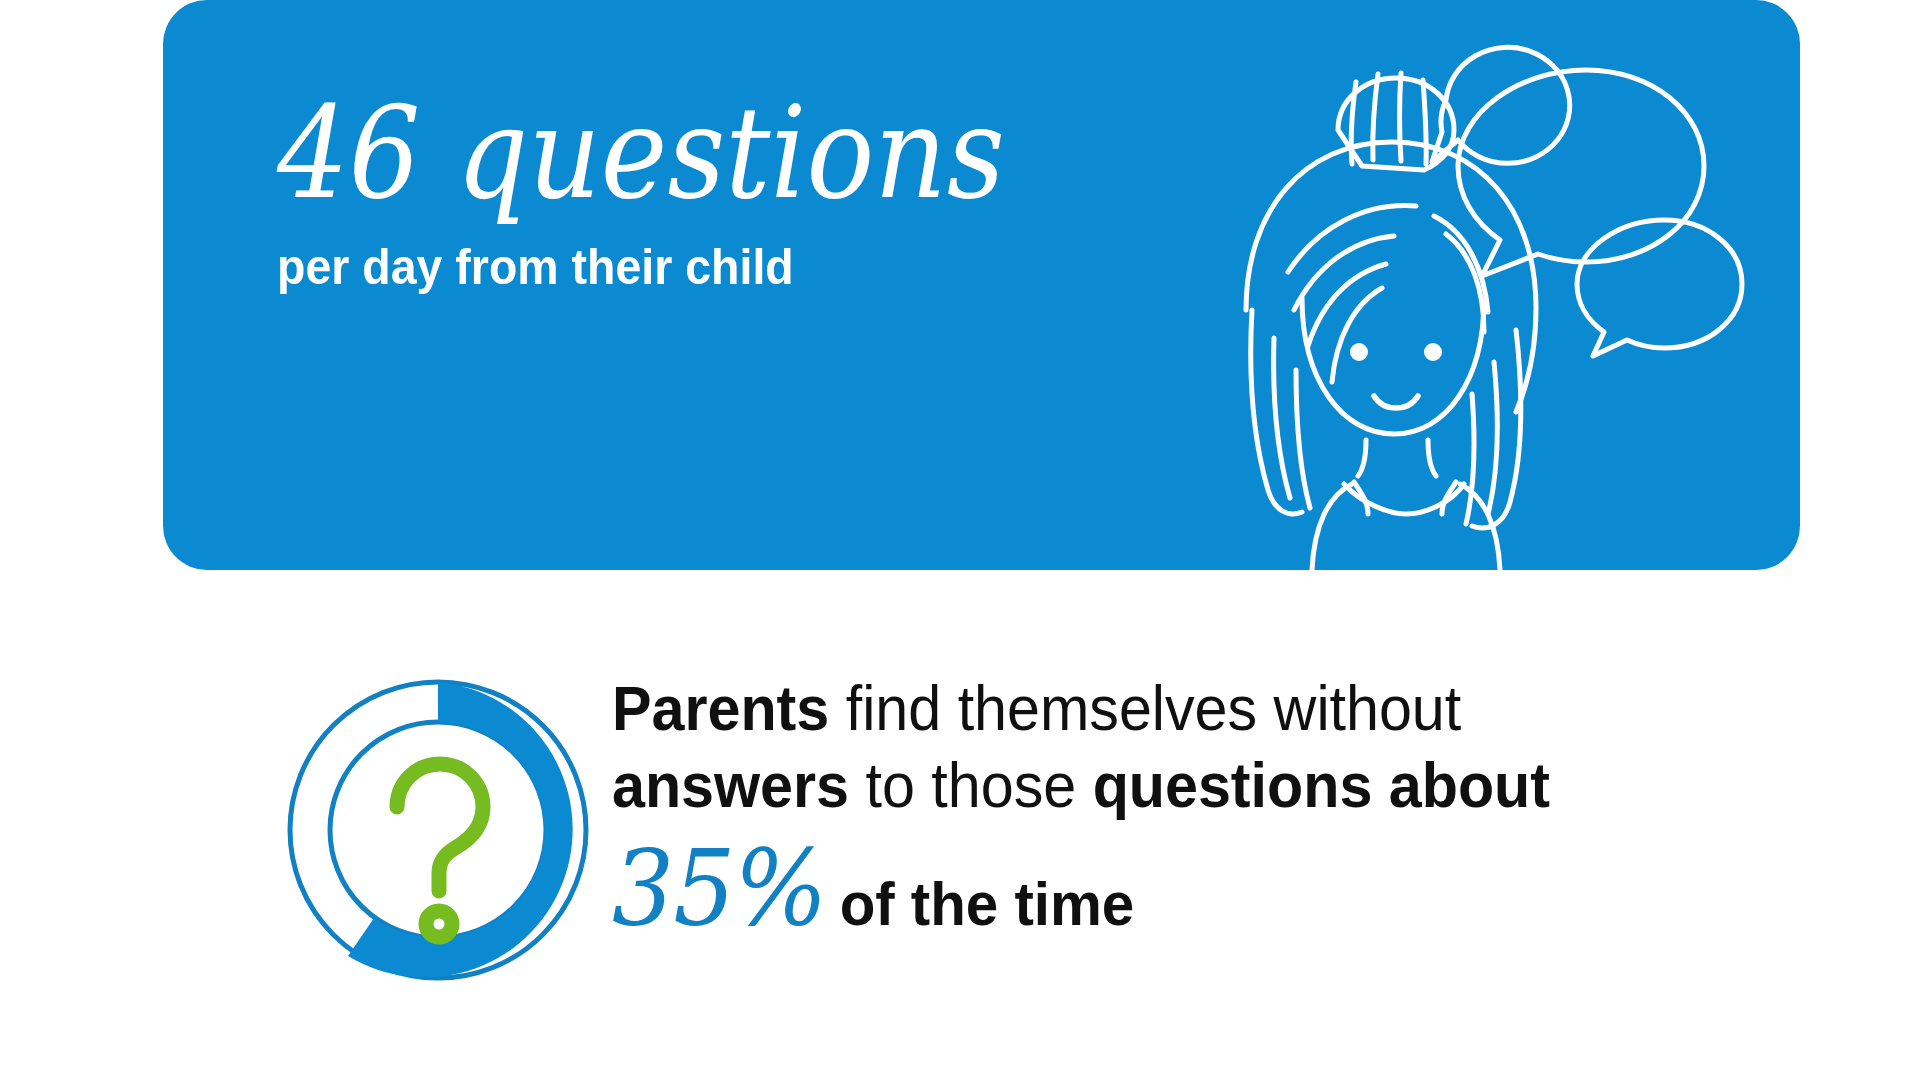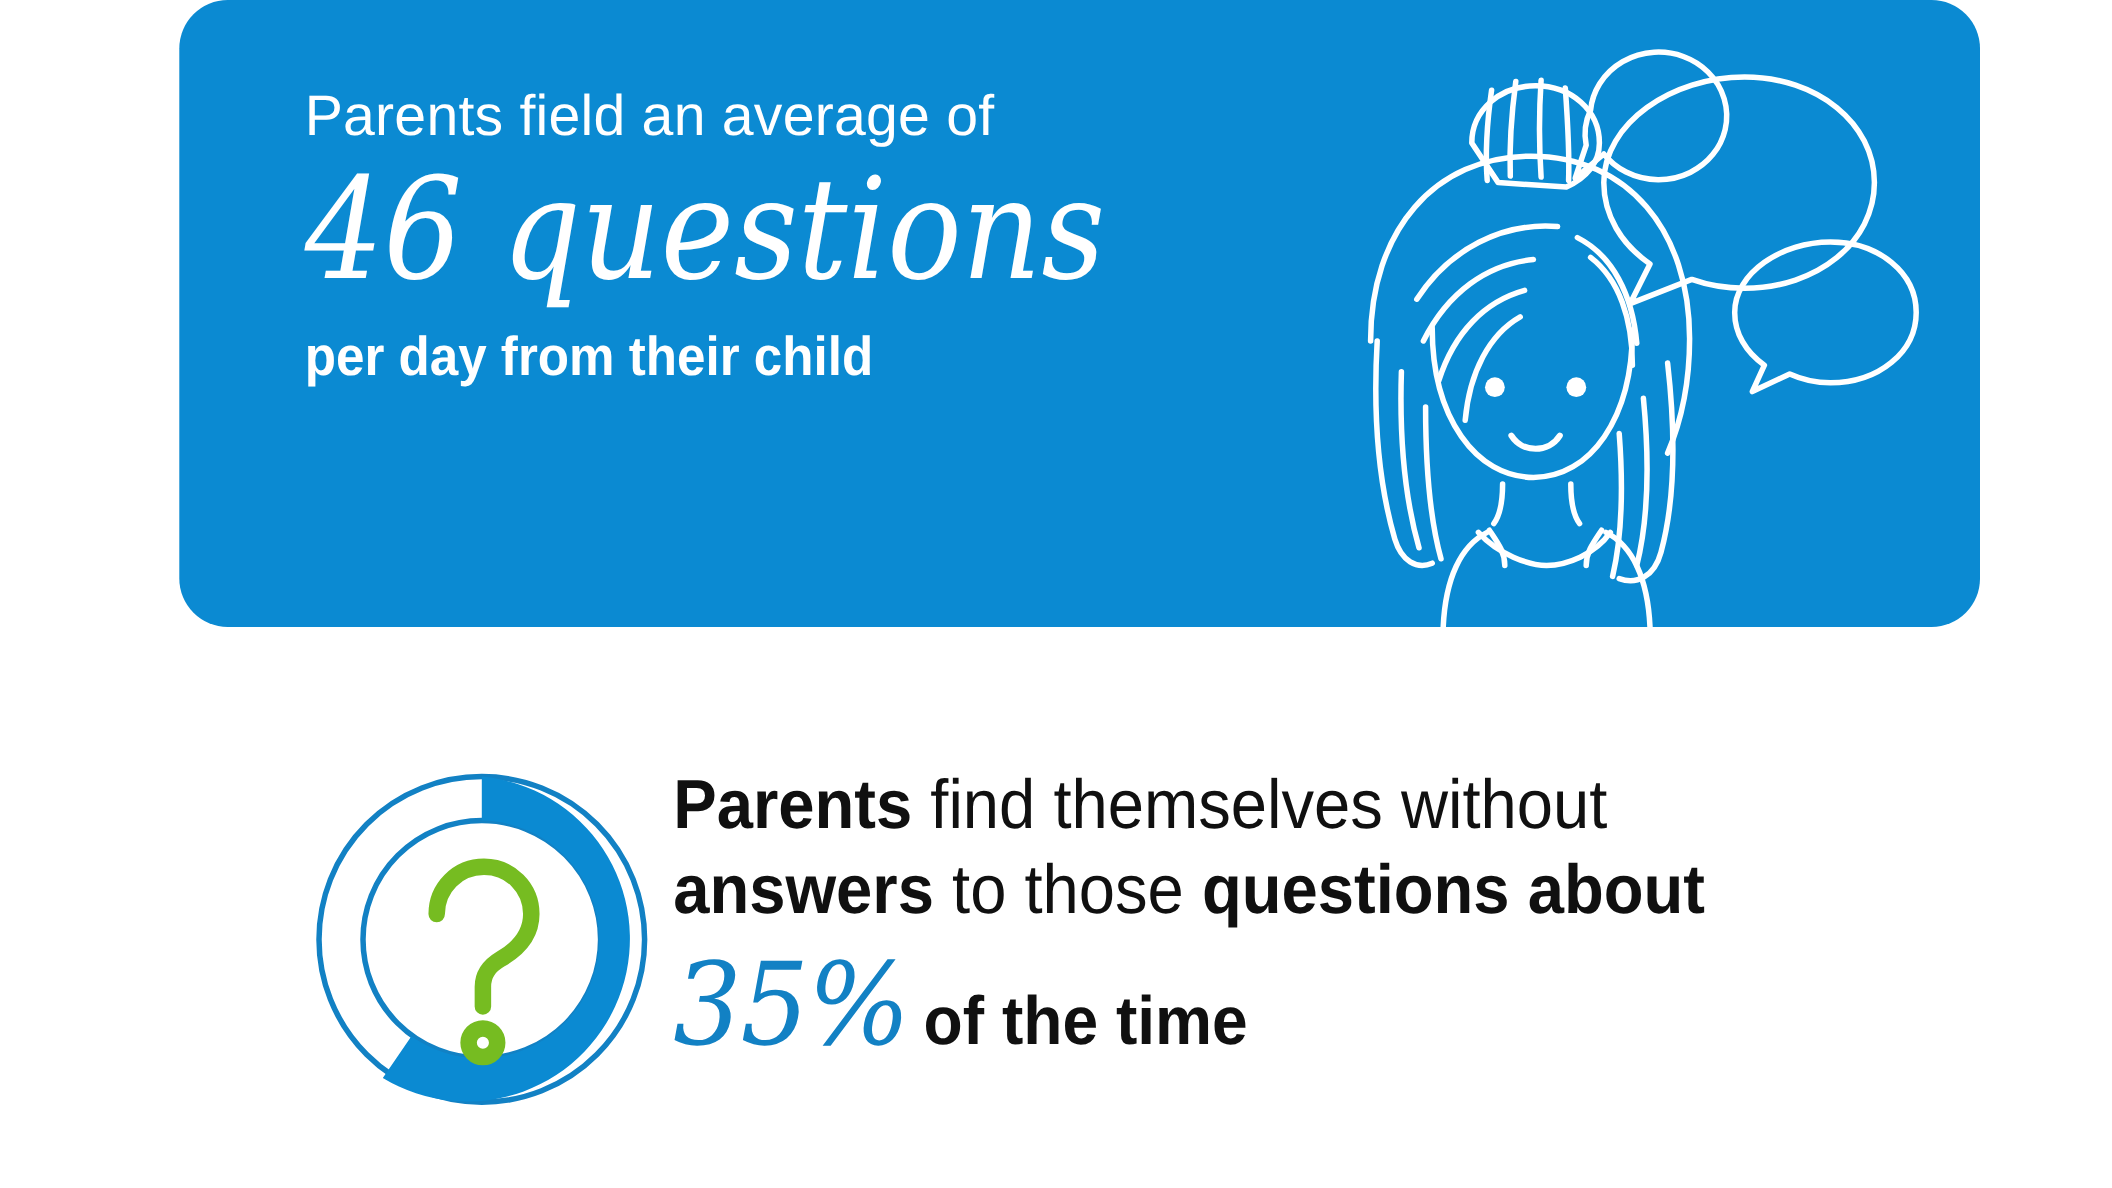--- a/index.html
+++ b/index.html
@@ -82,21 +82,21 @@
     right: 44px;
     top: 10px;
     width: 640px;
     height: 560px;
   }
 
   
   .stat-row {
     position: absolute;
     left: 0;
-    top: 664px;
+    top: 640px;
     width: 1548px;
     height: 400px;
   }
 
   .donut-wrap {
     position: absolute;
     left: 268px;
     top: 20px;
     width: 340px;
     height: 340px;
@@ -151,21 +151,20 @@
   svg { display: block; }
 </style>
 </head>
 <body>
 
 <div class="page">
 
   <div class="hero-card">
 
     <div class="hero-text">
-      <div class="hero-line1">Parents field an average of</div>
       <div class="hero-stat">46 questions</div>
       <div class="hero-line3">per day from their child</div>
     </div>
 
     <div class="hero-illustration">
       <svg viewBox="0 0 640 560" width="640" height="560" fill="none" stroke="#ffffff" stroke-width="5" stroke-linecap="round" stroke-linejoin="round">
 
         <g>
           <path d="M330 90
                    a62 58 0 1 1 12 40

